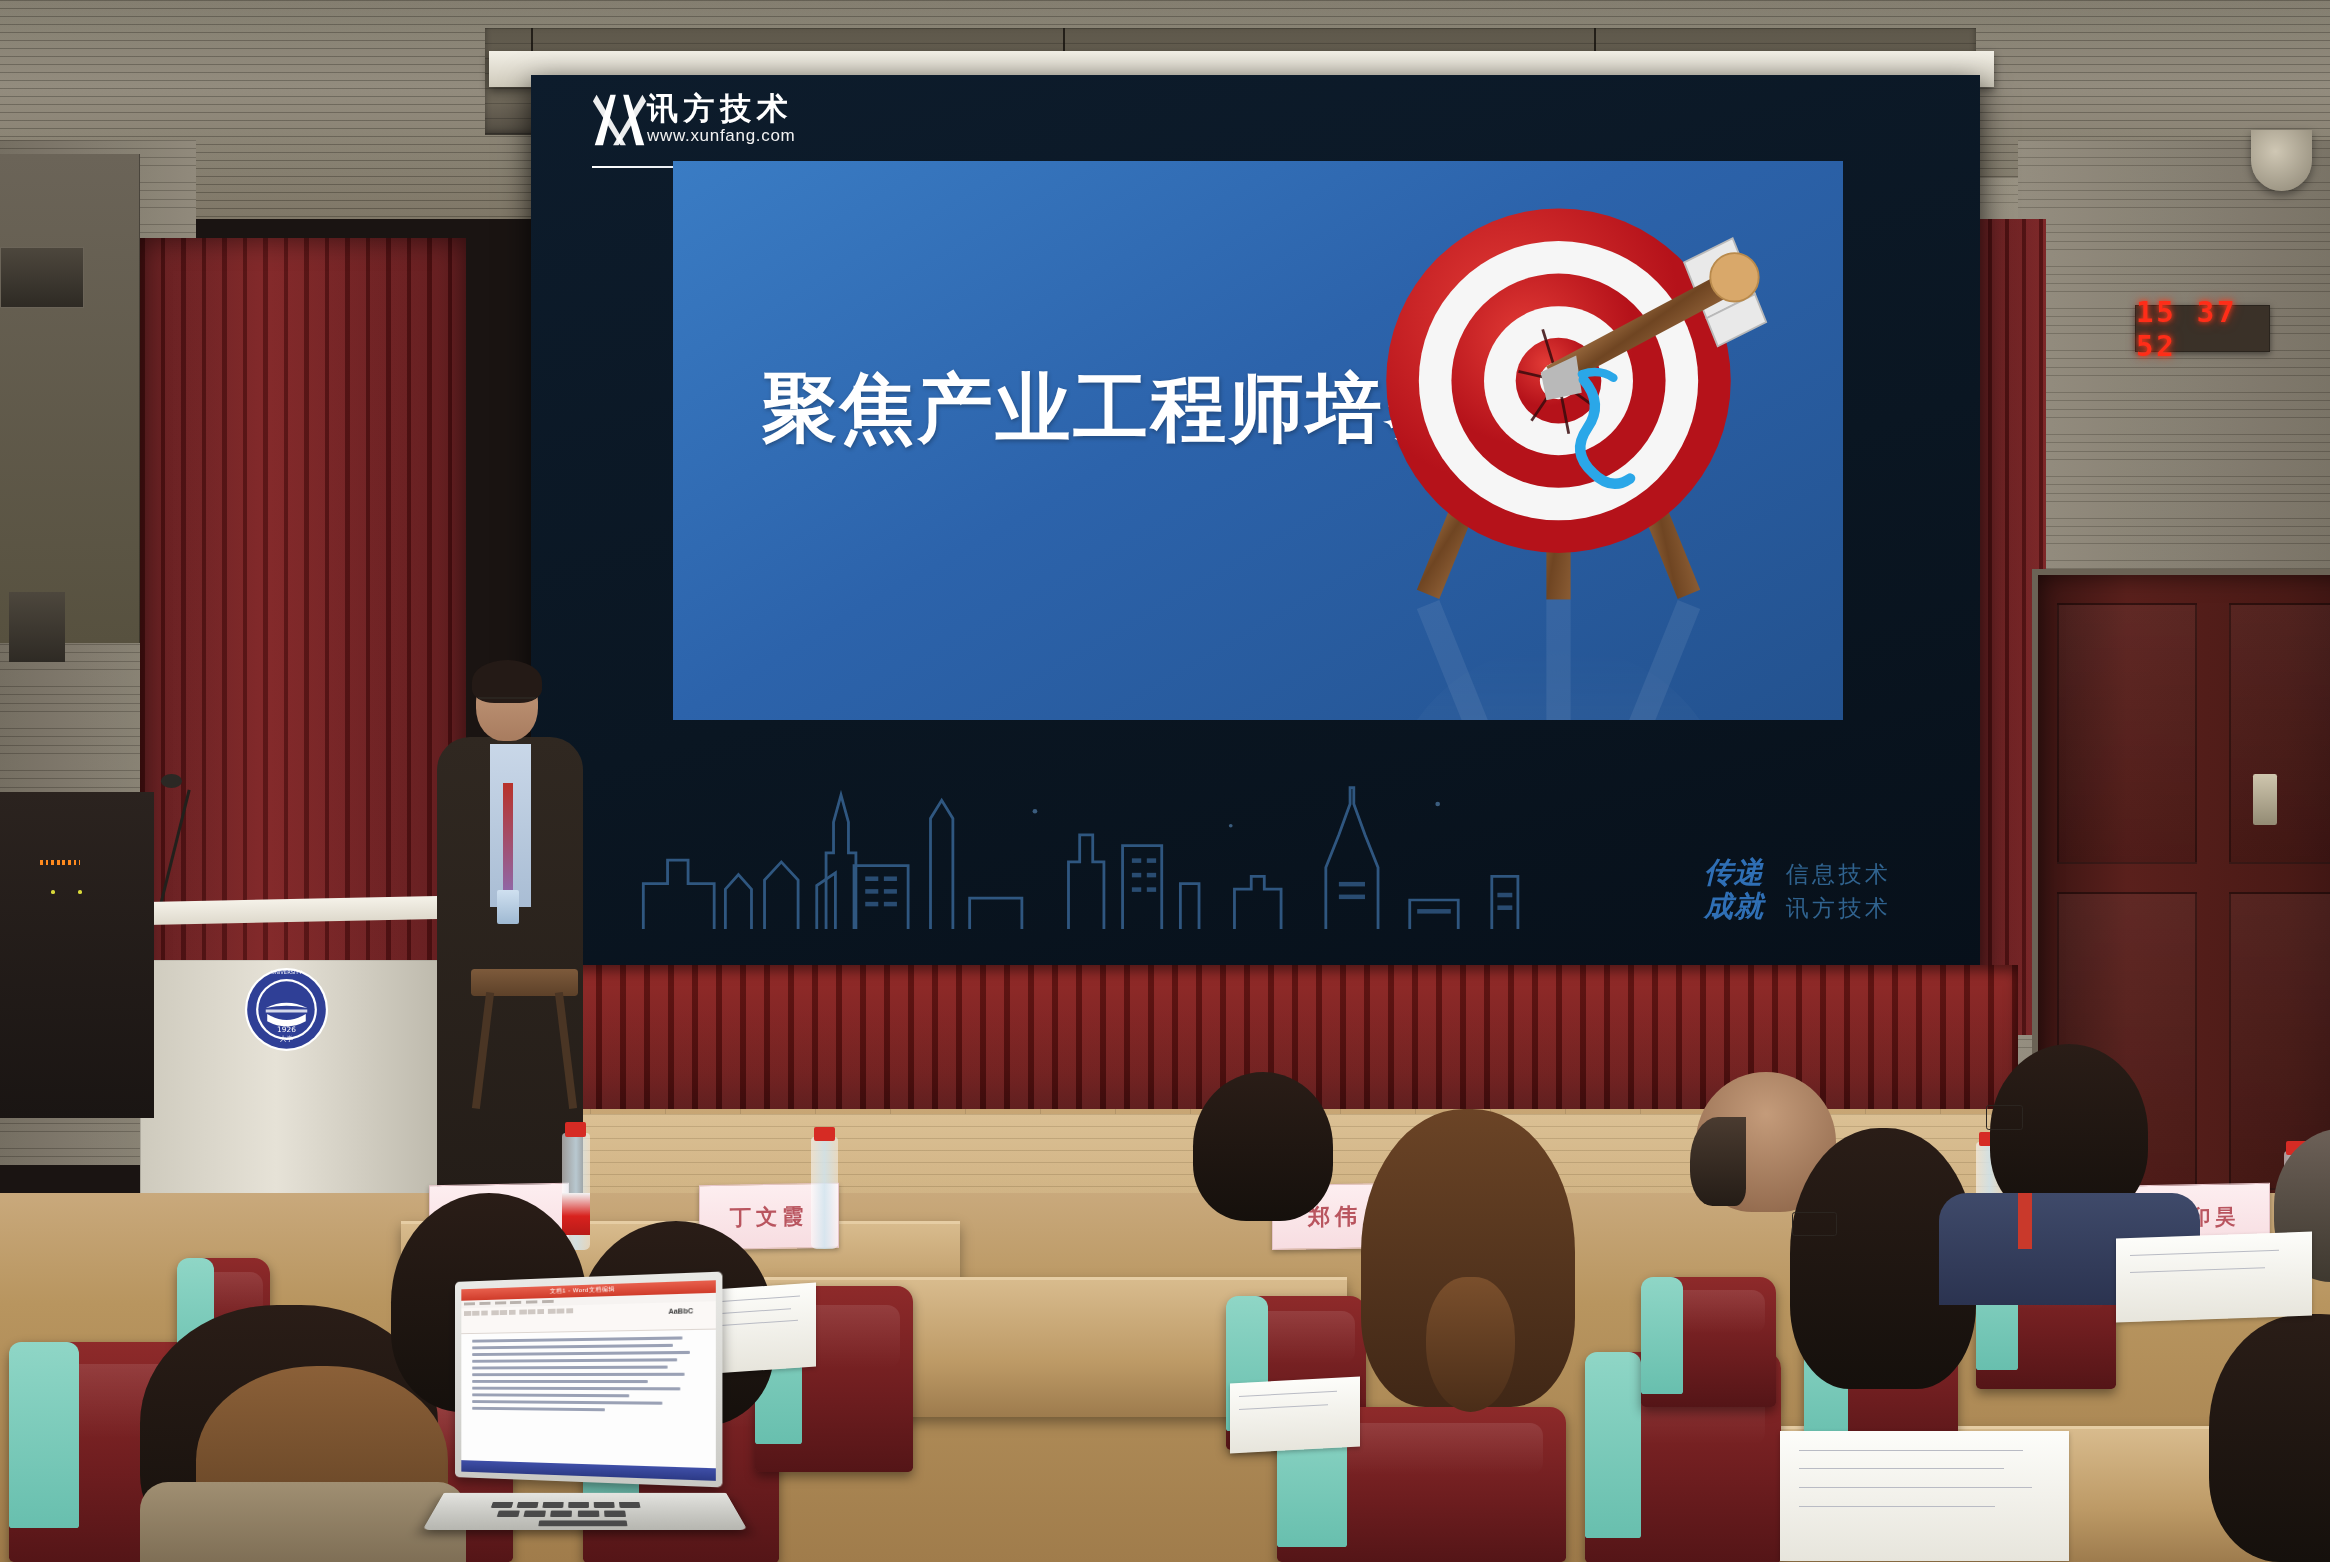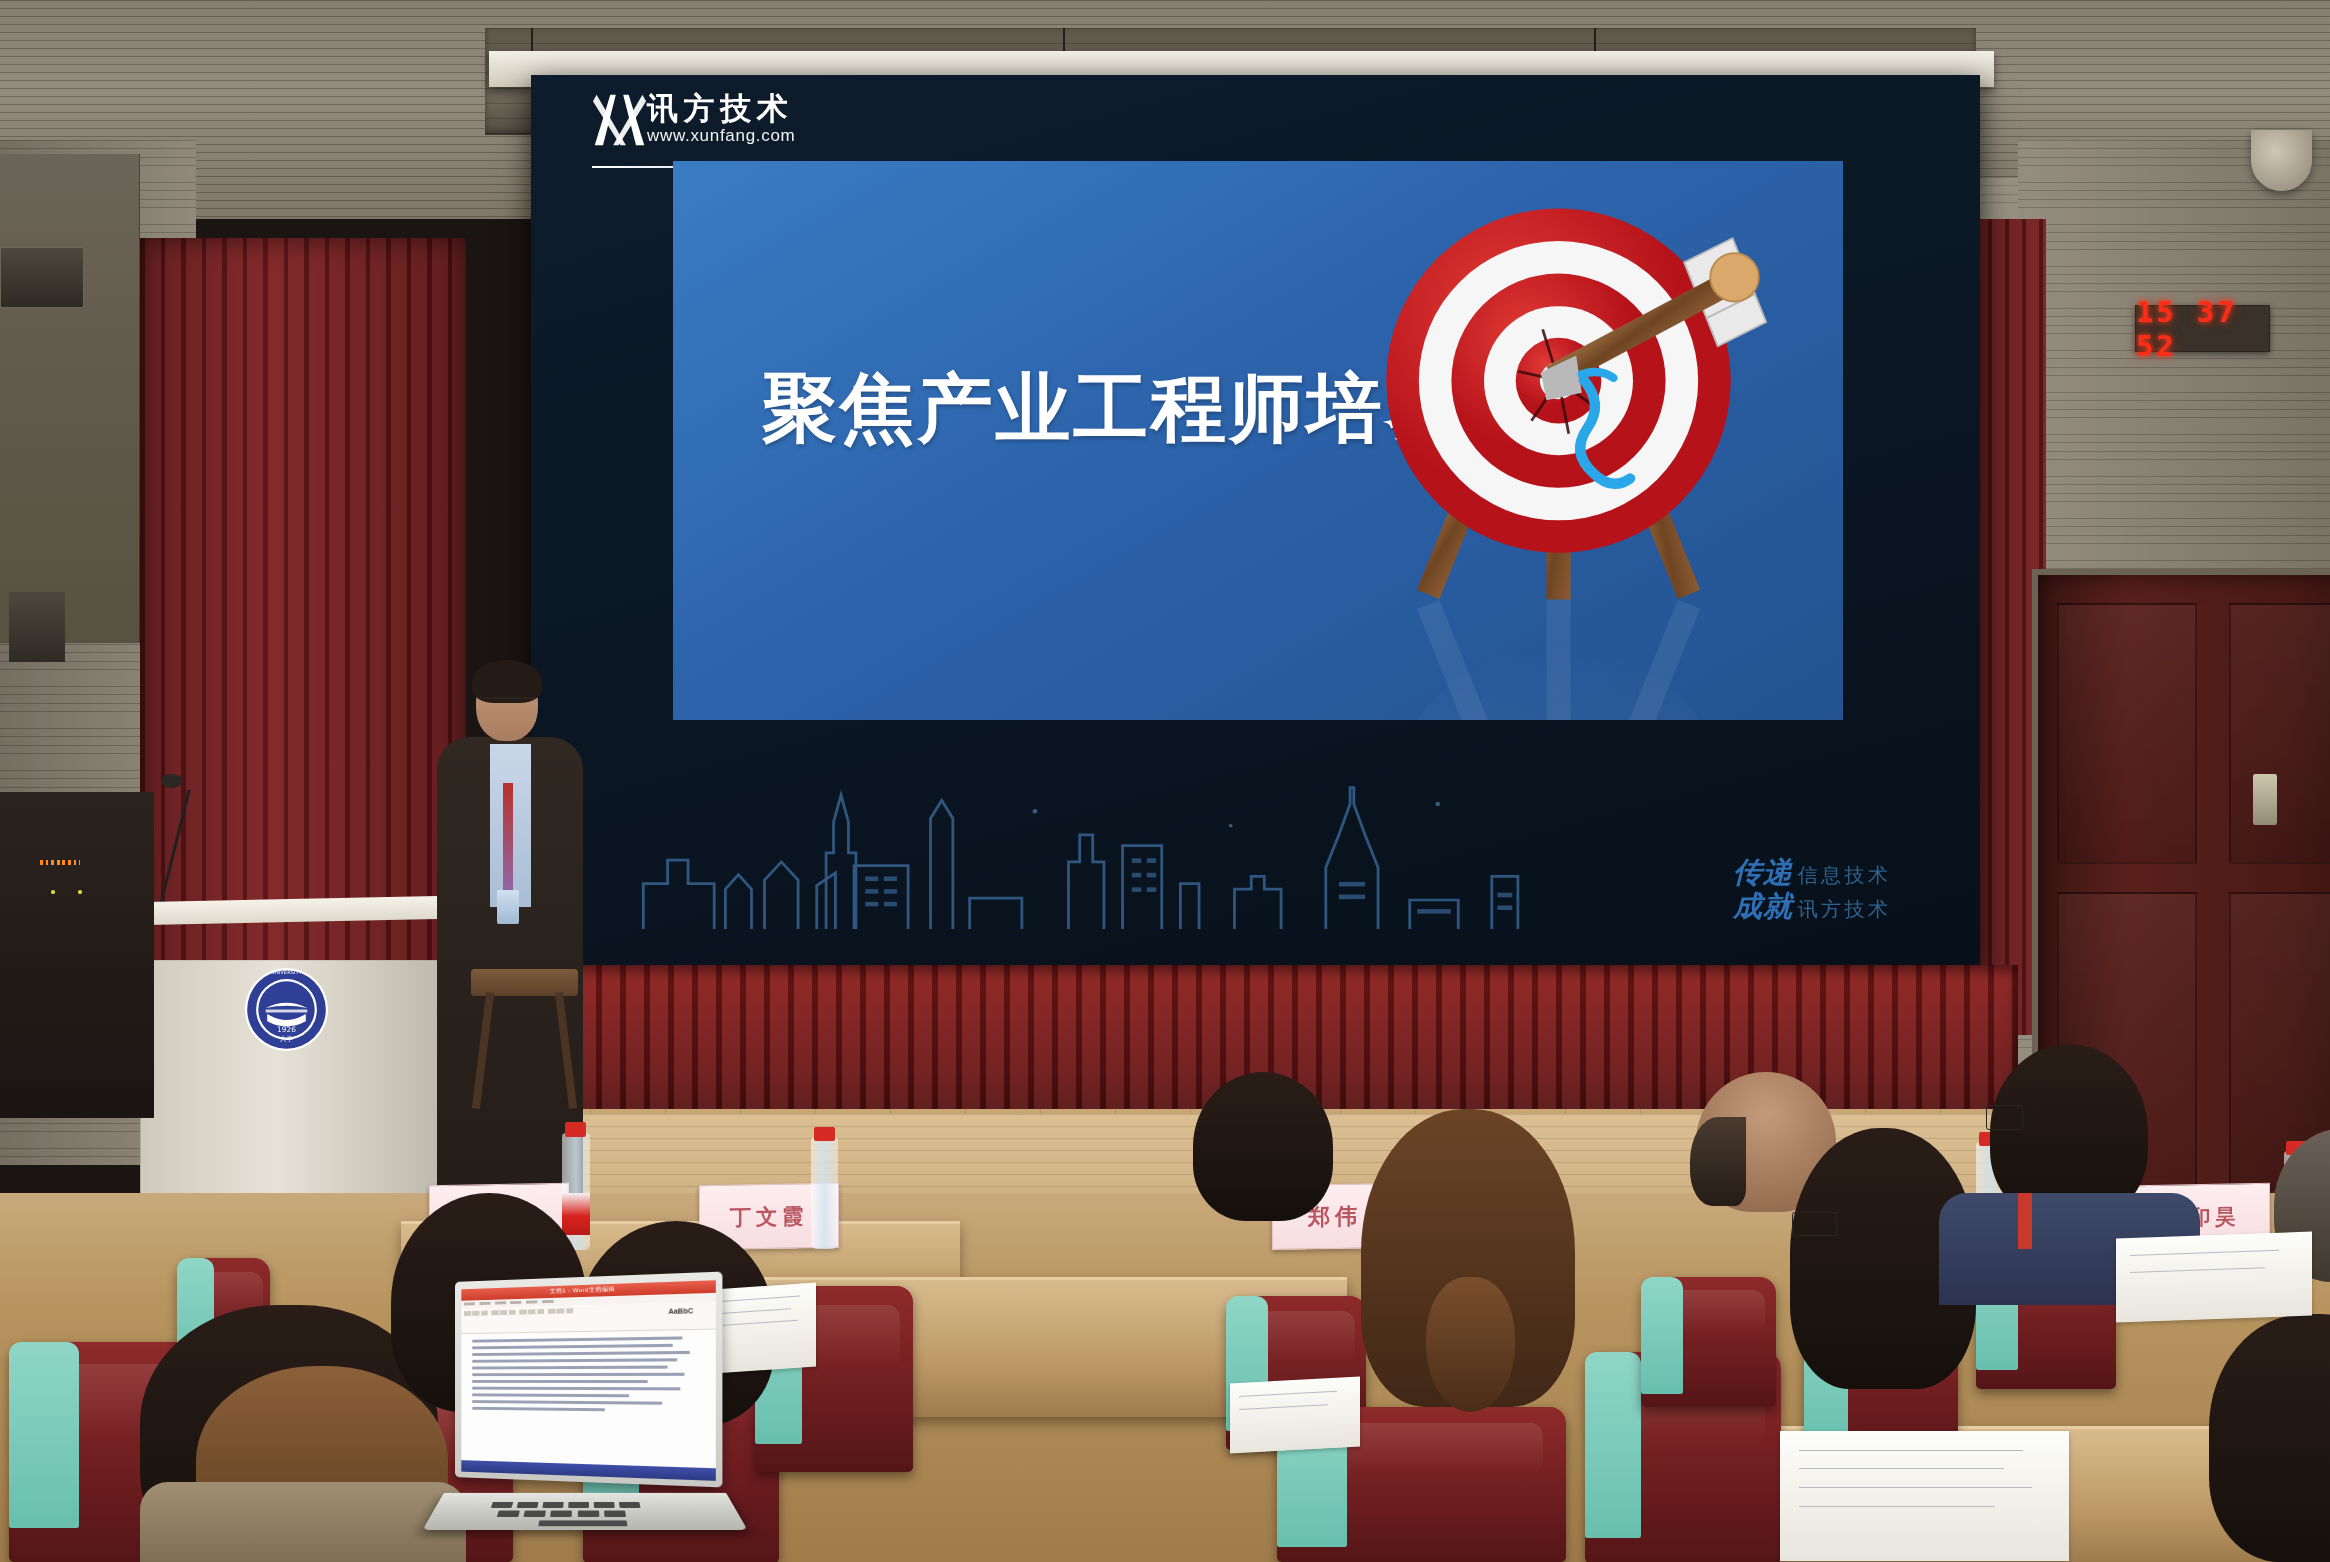--- a/index.html
+++ b/index.html
@@ -205,21 +205,21 @@
   .slogan {
     position: absolute; right: 89px; bottom: 51px; text-align: right;
     line-height: 1.15;
   }
   .slogan-line { white-space: nowrap; font-family: "DejaVu Sans", sans-serif; }
   .slogan-strong {
     color: #2f6fb5; font-weight: bold; font-size: 29px;
     font-style: italic; letter-spacing: 0.9px;
   }
   .slogan-light {
-    color: #30638f; font-size: 20px; letter-spacing: 3.3px; margin-left: 5px;
+    color: #30638f; font-size: 23px; letter-spacing: 3.3px; margin-left: 22px;
   }
   .podium-top {
     position: absolute; left: 122px; top: 899px; width: 340px; height: 23px;
     background: linear-gradient(to bottom,#f5f2e9,#ded9cc);
     transform: skewY(-1.2deg);
   }
   .podium-body {
     position:absolute; left:140px; top:960px; width:303px; height:238px;
     background: linear-gradient(to right,#cecabd,#e6e2d7 45%,#bdb9ac);
     border:0.9px solid rgba(0,0,0,.08);

